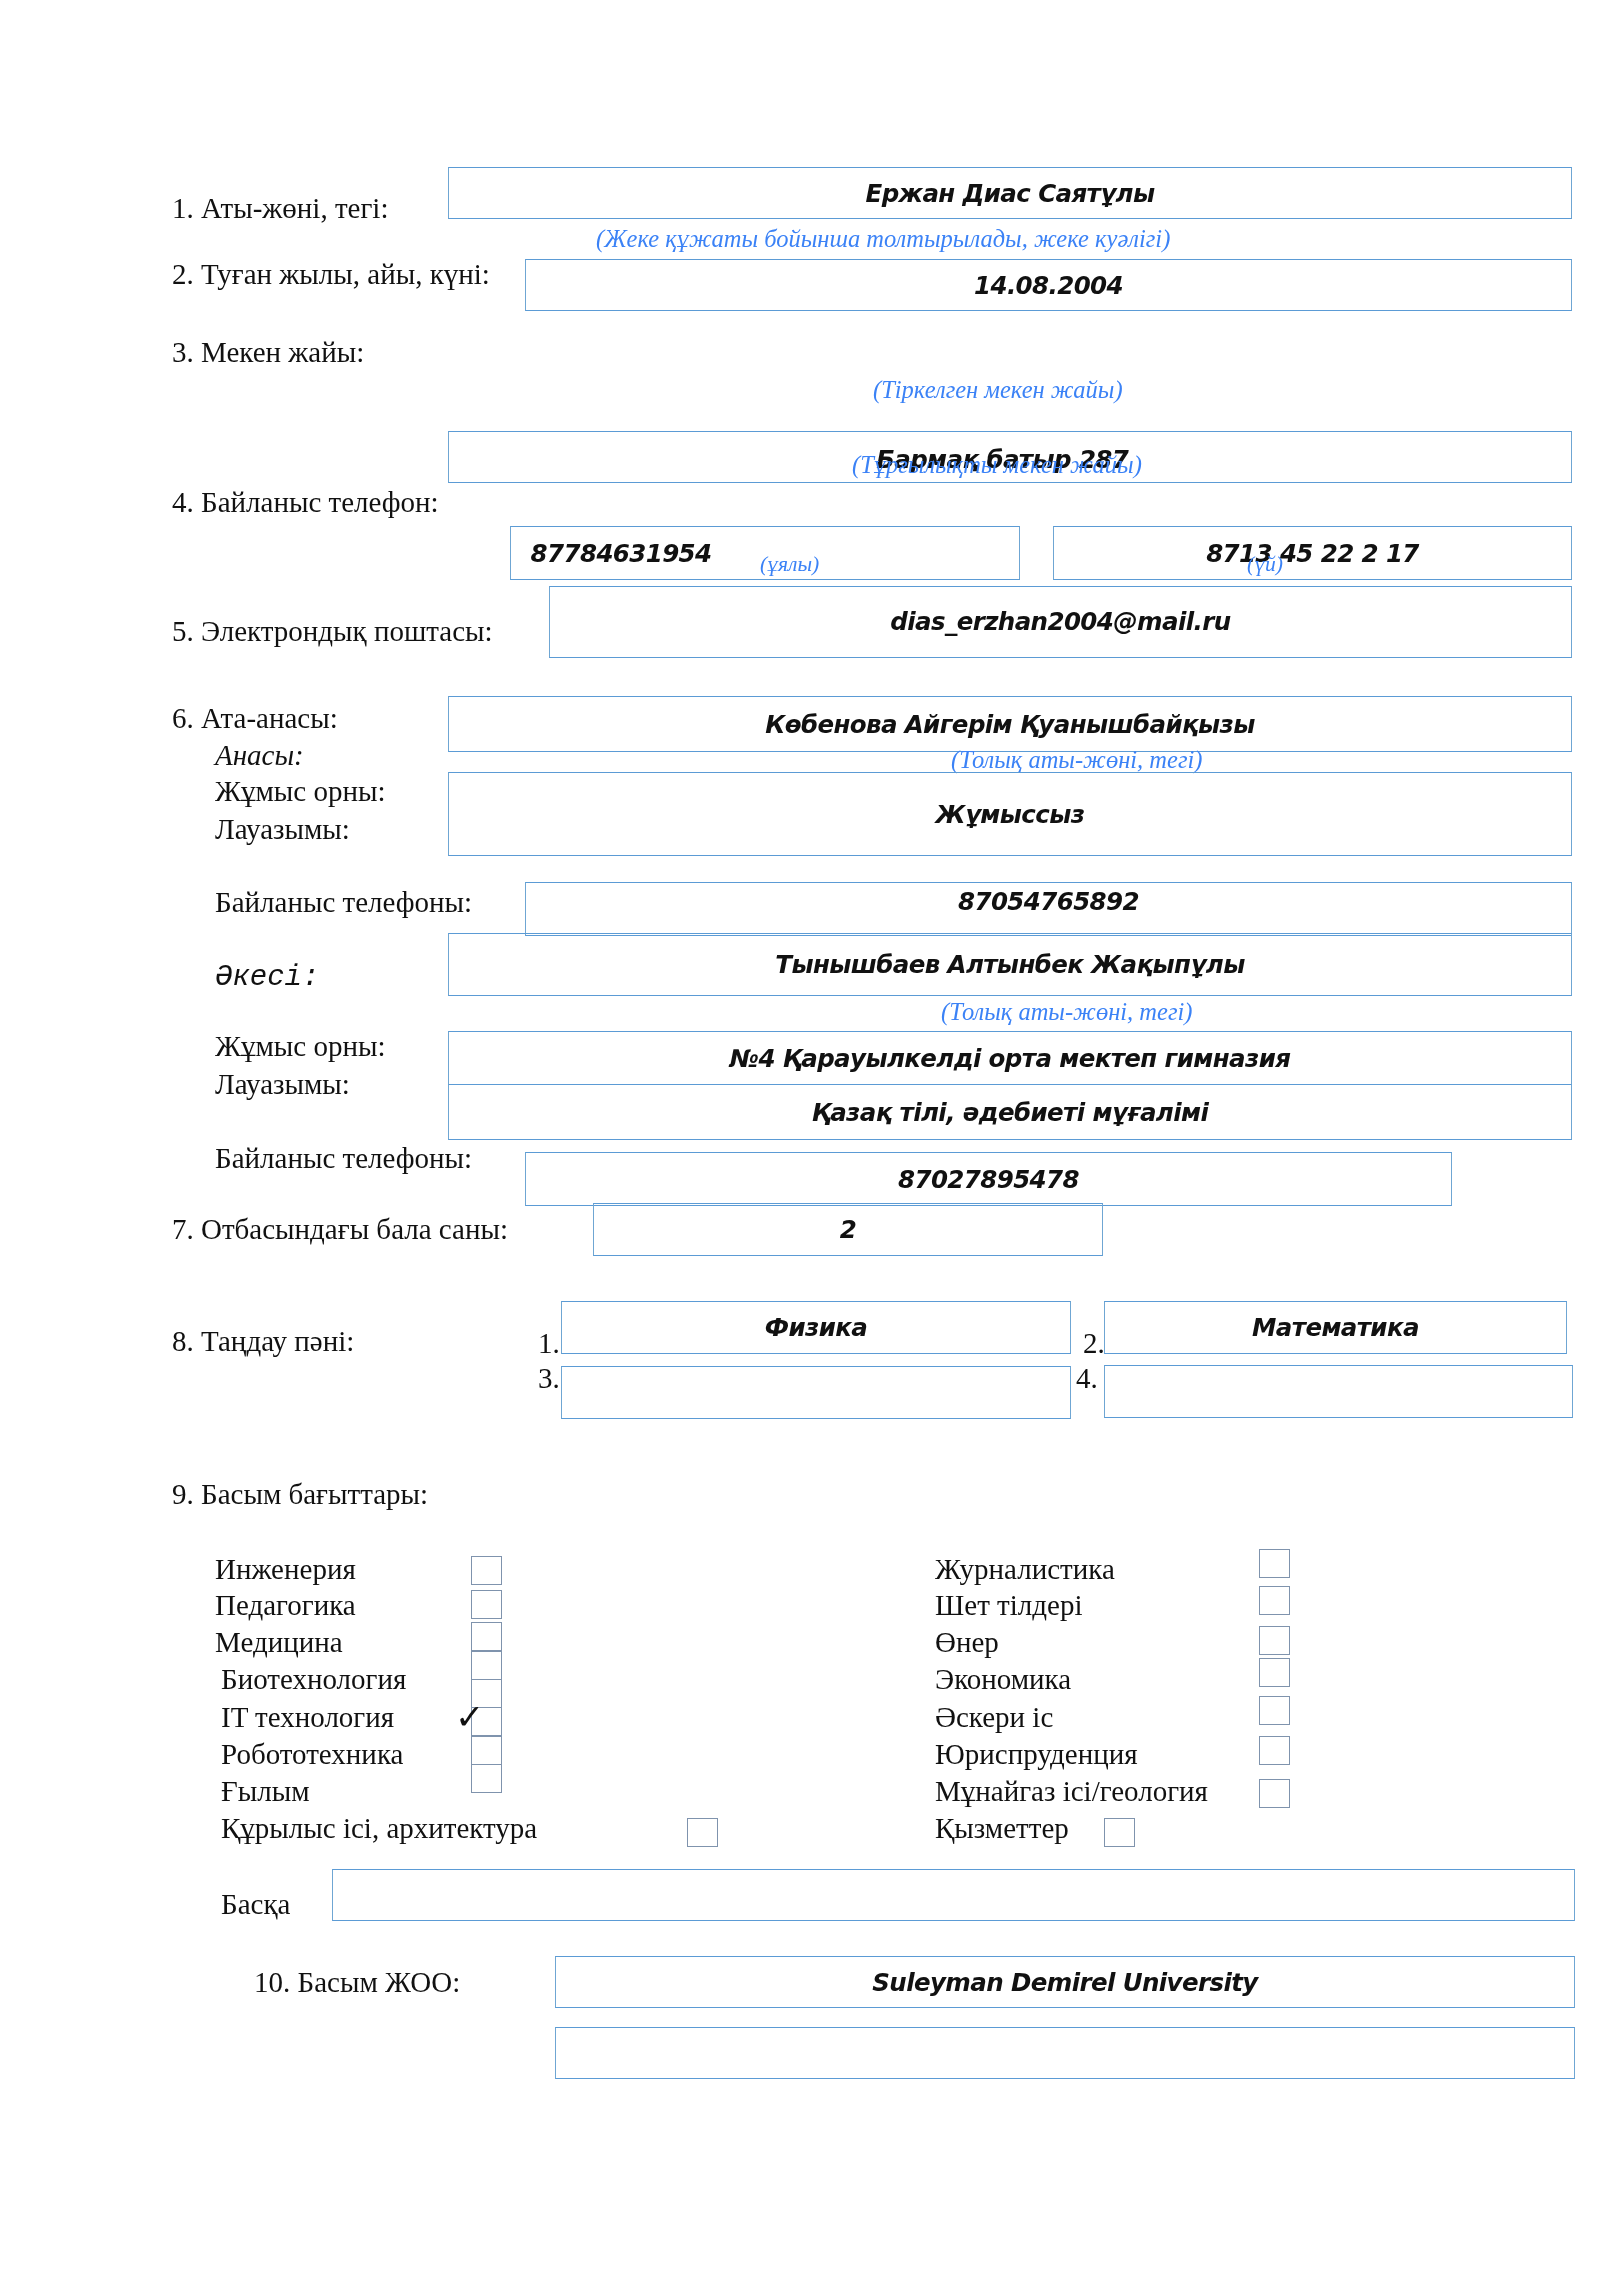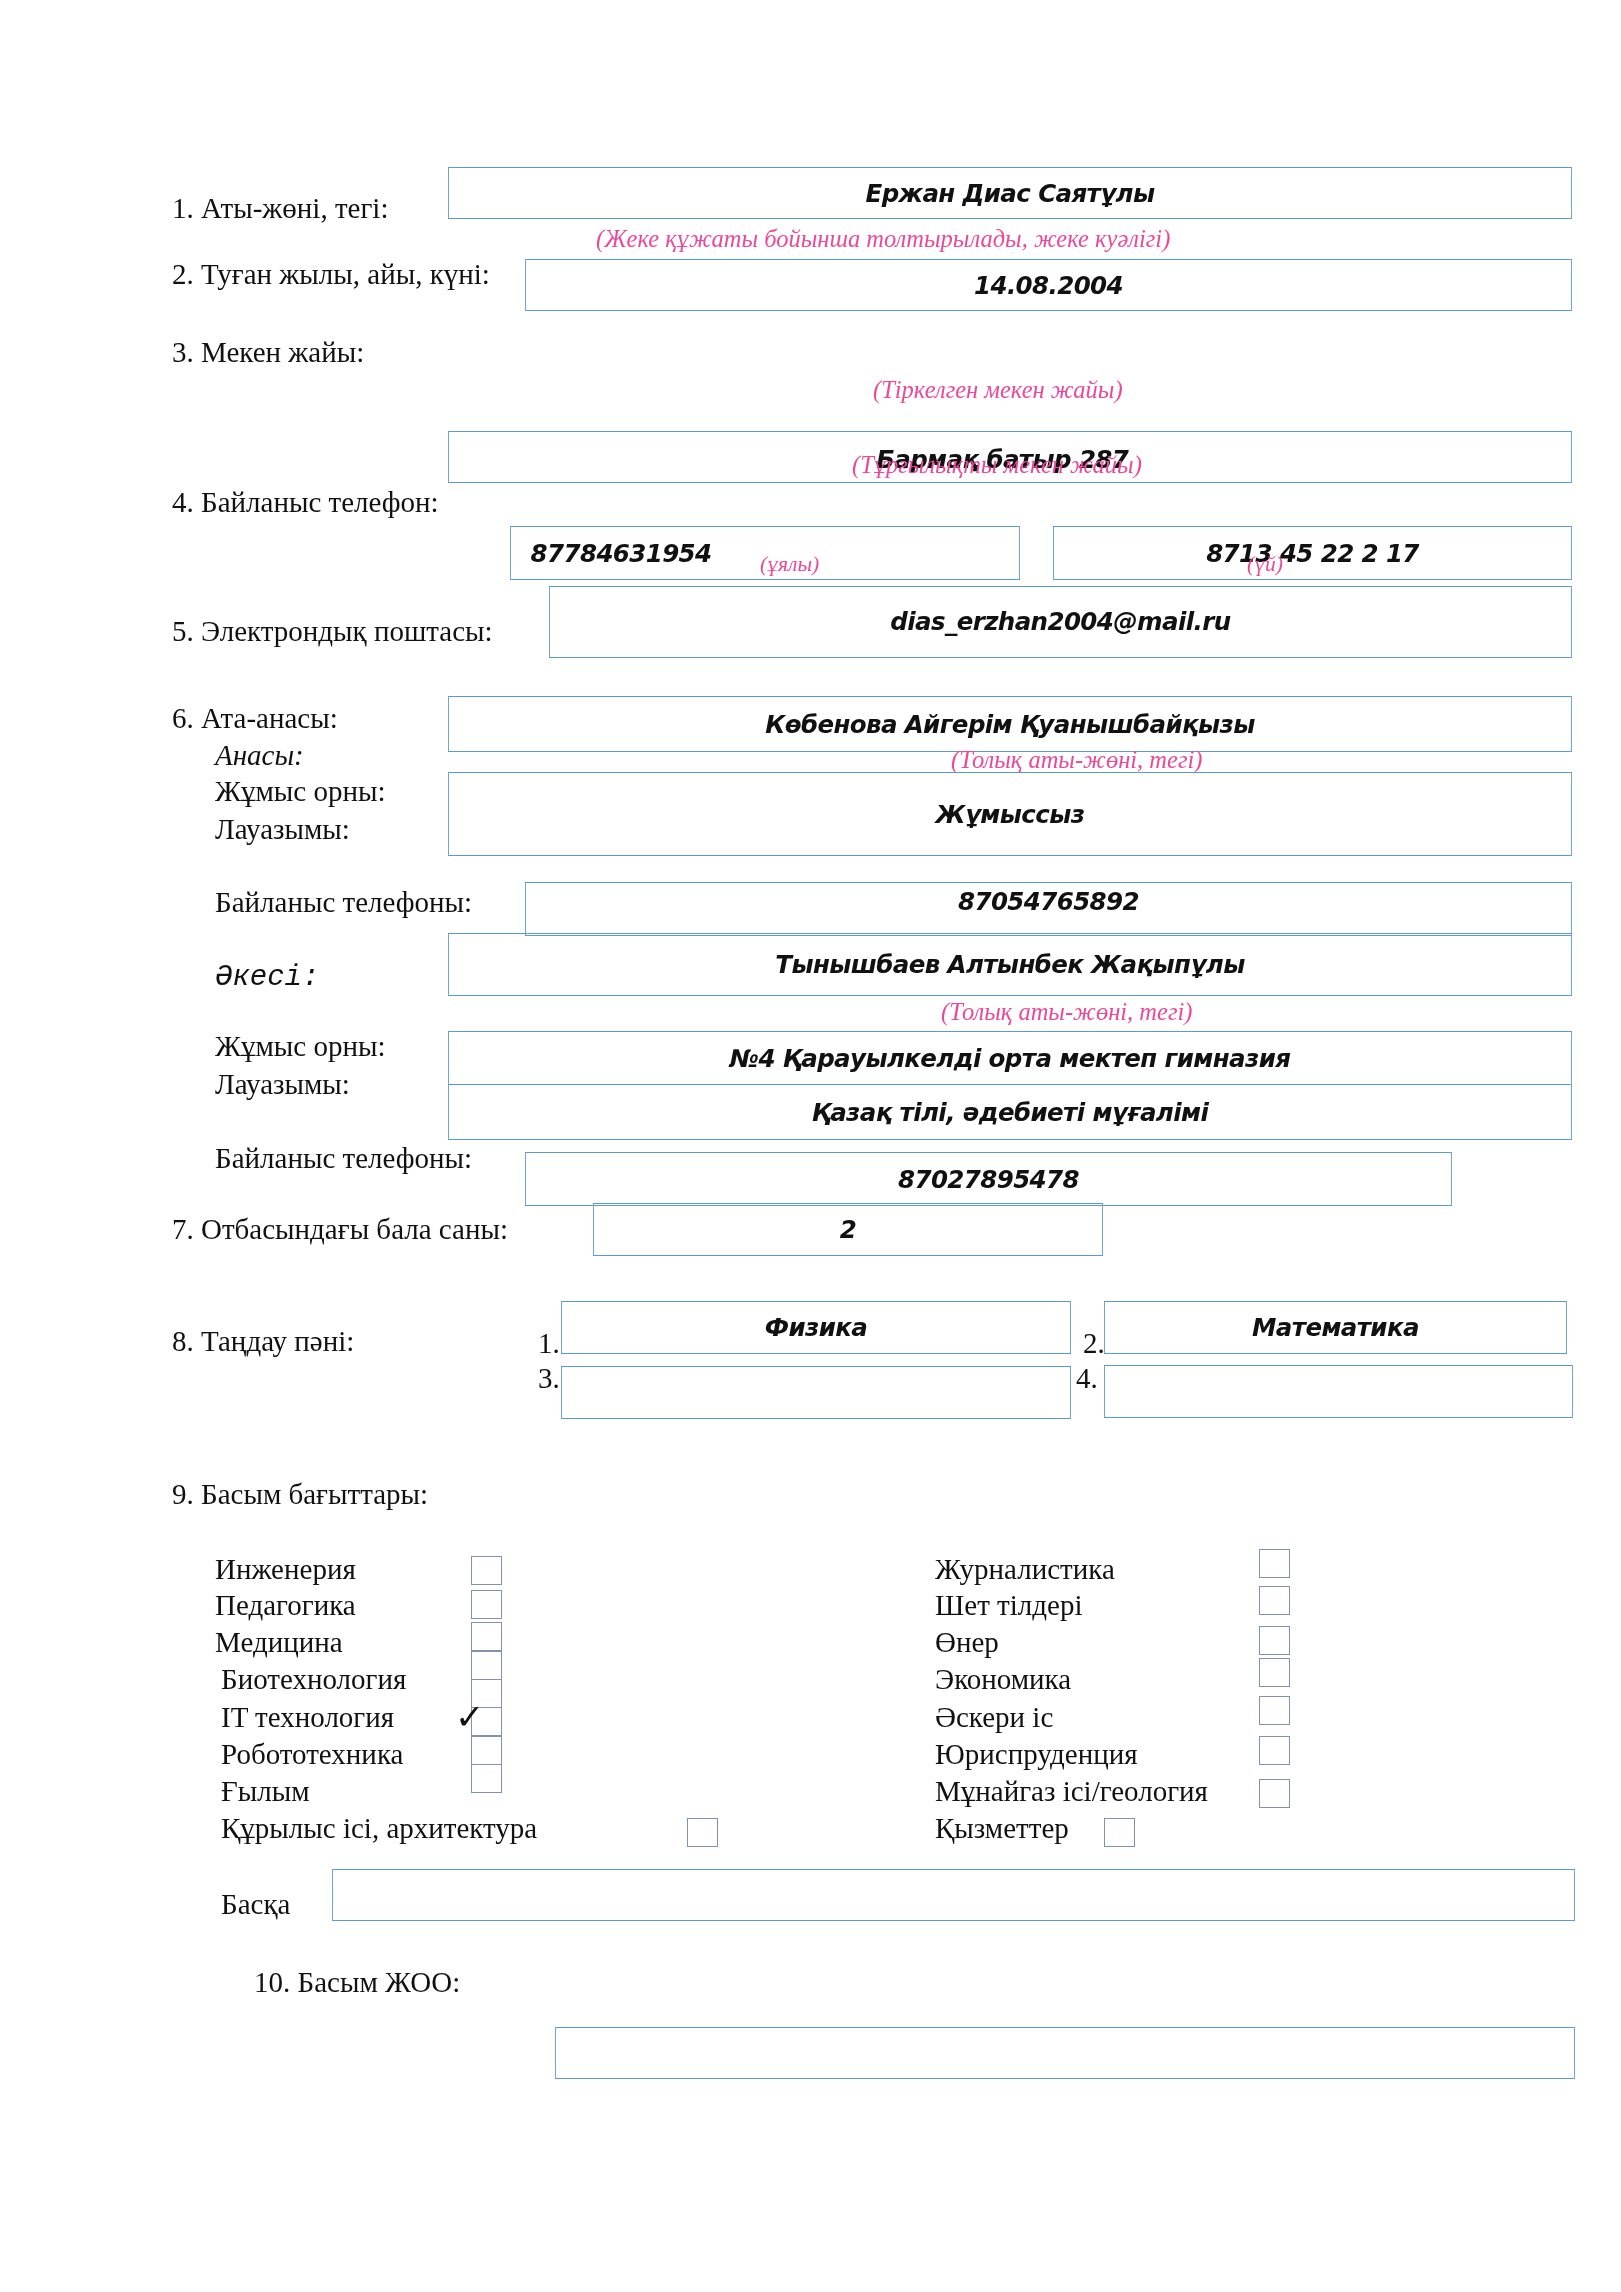--- a/index.html
+++ b/index.html
@@ -1,20 +1,20 @@
 <!DOCTYPE html>
 <html><head>
 <meta charset="utf-8">
 <style>
   html, body { margin: 0; padding: 0; background: #ffffff; }
   body { width: 1621px; height: 2293px; position: relative; overflow: hidden; }
   .page { position: absolute; left: 0; top: 0; width: 1621px; height: 2293px; background: #ffffff; }
   .lbl { position: absolute; font-family: "Liberation Serif", "DejaVu Serif", serif; font-size: 29px; color: #111; white-space: nowrap; line-height: 1; }
   .lbl.it { font-style: italic; }
-  .hint { position: absolute; font-family: "Liberation Serif", "DejaVu Serif", serif; font-style: italic; font-size: 24.5px; color: #ec4899; white-space: nowrap; line-height: 1; }
+  .hint { position: absolute; font-family: "Liberation Serif", "DejaVu Serif", serif; font-style: italic; font-size: 24.5px; color: #3b82f6; white-space: nowrap; line-height: 1; }
   .box { position: absolute; box-sizing: border-box; border: 1.5px solid #6fa6d3; border-top-color: #5b9bd5; border-bottom-color: #5b9bd5; background: transparent; display: flex; align-items: center; justify-content: center; text-align: right; }
   .val { font-family: "DejaVu Sans", "Liberation Sans", sans-serif; font-style: italic; font-weight: bold; font-size: 24.5px; color: #111; white-space: nowrap; letter-spacing: -0.6px; }
   .cb { position: absolute; box-sizing: border-box; width: 31px; height: 29px; border: 1.5px solid #7f93ad; background: transparent; }
   .check { position: absolute; font-family: "DejaVu Sans", sans-serif; font-size: 35px; color: #111; line-height: 1; }
 </style>
 </head>
 <body>
 
 <div class="page">
 
@@ -153,18 +153,21 @@
   <div class="cb" style="left:1259px;top:1736px;"></div>
   <div class="cb" style="left:1259px;top:1779px;"></div>
   <div class="cb" style="left:1104px;top:1818px;"></div>
 
   <span class="lbl" style="left:221px;top:1890px;">Басқа</span>
   <div class="box" style="left:332px;top:1869px;width:1243px;height:52px;">
     <span class="val"></span>
   </div>
 
   <span class="lbl" style="left:254px;top:1968px;">10. Басым ЖОО:</span>
+  <div class="box" style="left:555px;top:1956px;width:1020px;height:52px;">
+    <span class="val">Suleyman Demirel University</span>
+  </div>
   <div class="box" style="left:555px;top:2027px;width:1020px;height:52px;">
     <span class="val"></span>
   </div>
 
 </div>
 
 
 </body></html>

